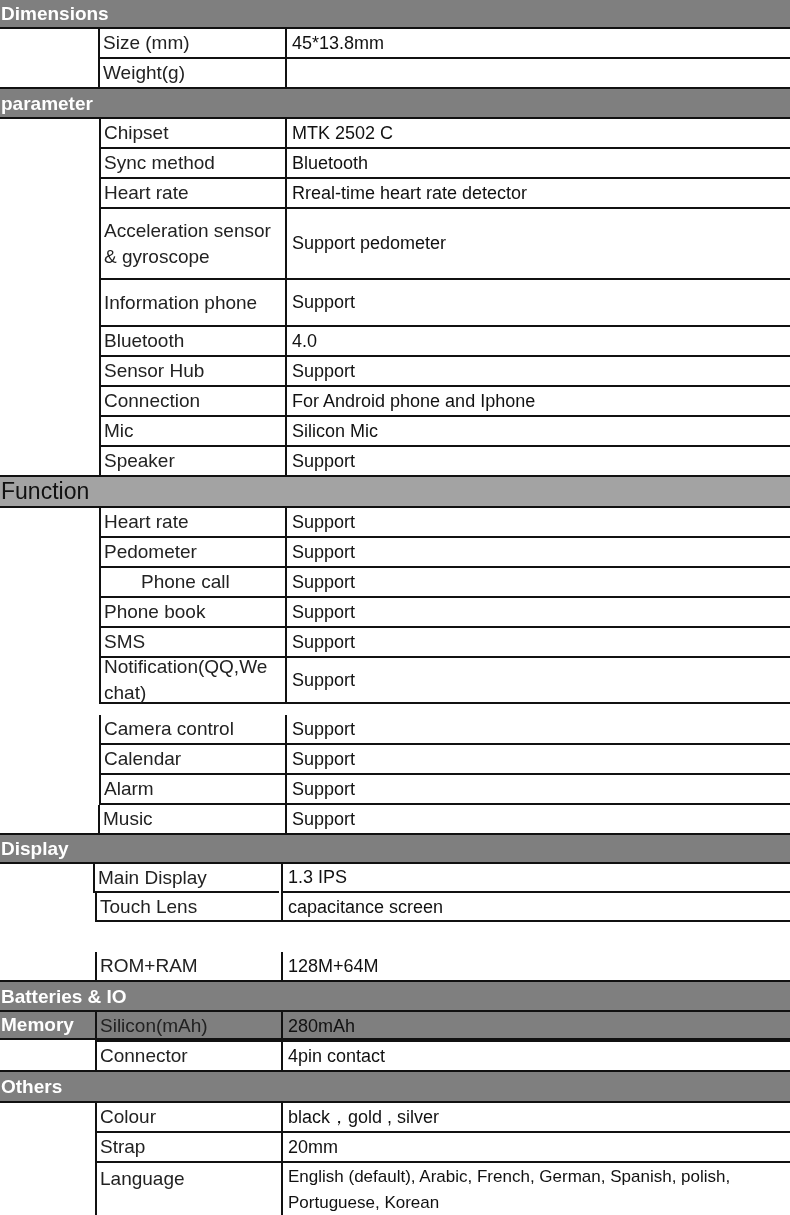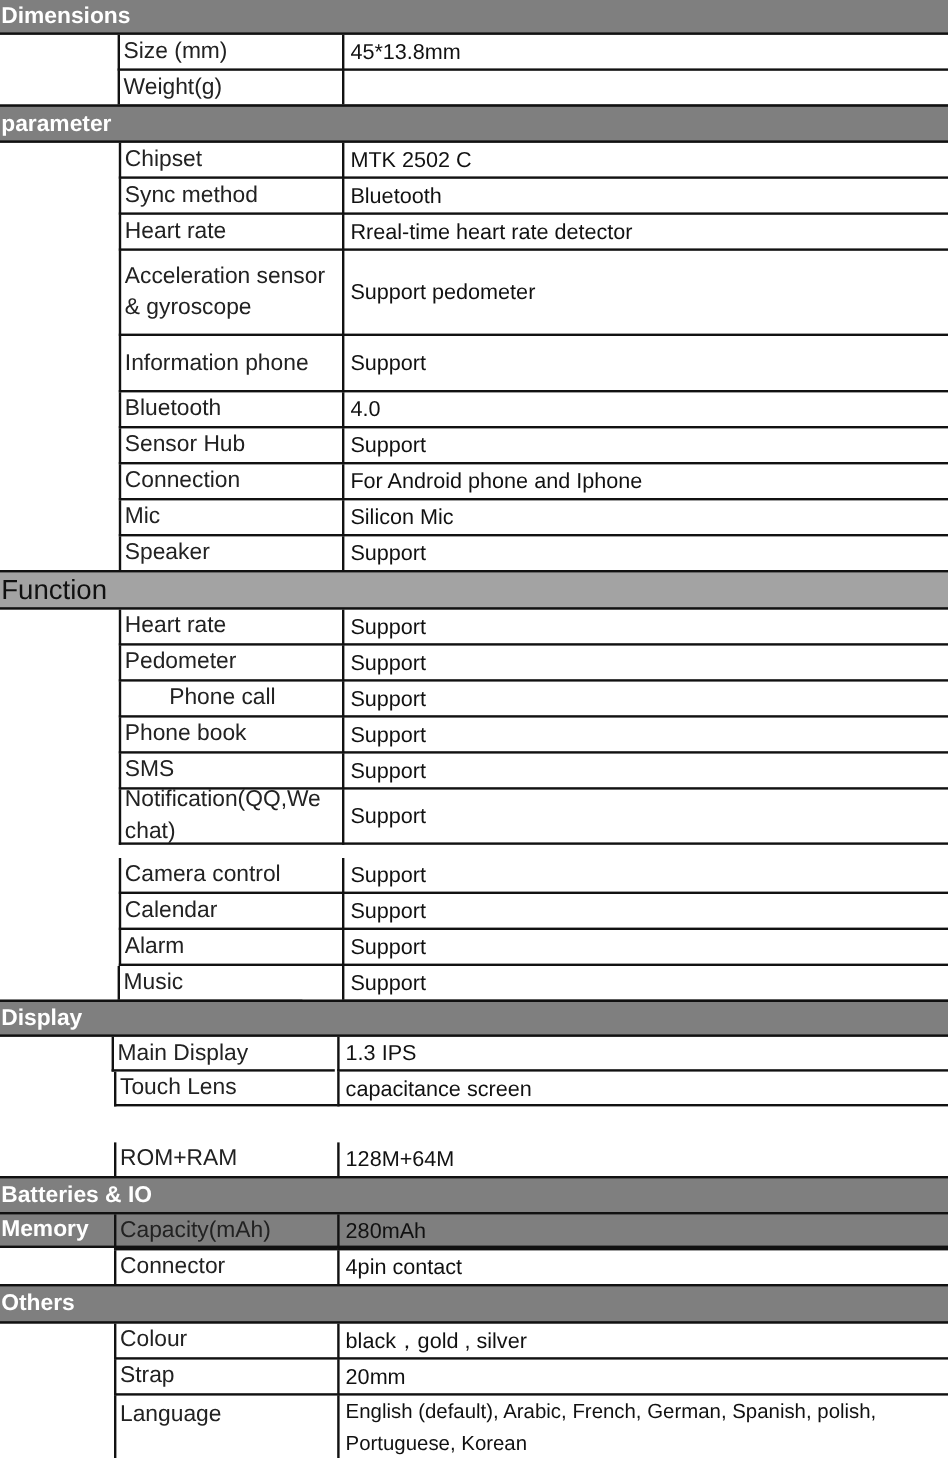--- a/index.html
+++ b/index.html
@@ -143,21 +143,21 @@
   </div>
 <div class="row" style="top:952px;height:30px;">
   <div class="cell-lbl" style="left:95px;width:186px;">ROM+RAM</div>
   <div class="cell-val" style="left:281px;">128M+64M</div>
 </div>
 
 <div class="sec-head" style="top:980px;height:32px;">
     <span>Batteries &amp; IO</span>
   </div>
 <div class="row" style="top:1012px;height:30px;">
-  <div class="cell-lbl" style="left:95px;width:186px;">Capacity(mAh)</div>
+  <div class="cell-lbl" style="left:95px;width:186px;">Silicon(mAh)</div>
   <div class="cell-val top" style="left:281px;">280mAh</div>
 </div>
 <div class="row" style="top:1042px;height:30px;">
   <div class="cell-lbl" style="left:95px;width:186px;">Connector</div>
   <div class="cell-val top" style="left:281px;">4pin contact</div>
 </div>
 
 <div class="sec-head" style="top:1070px;height:33px;">
     <span>Others</span>
   </div>

